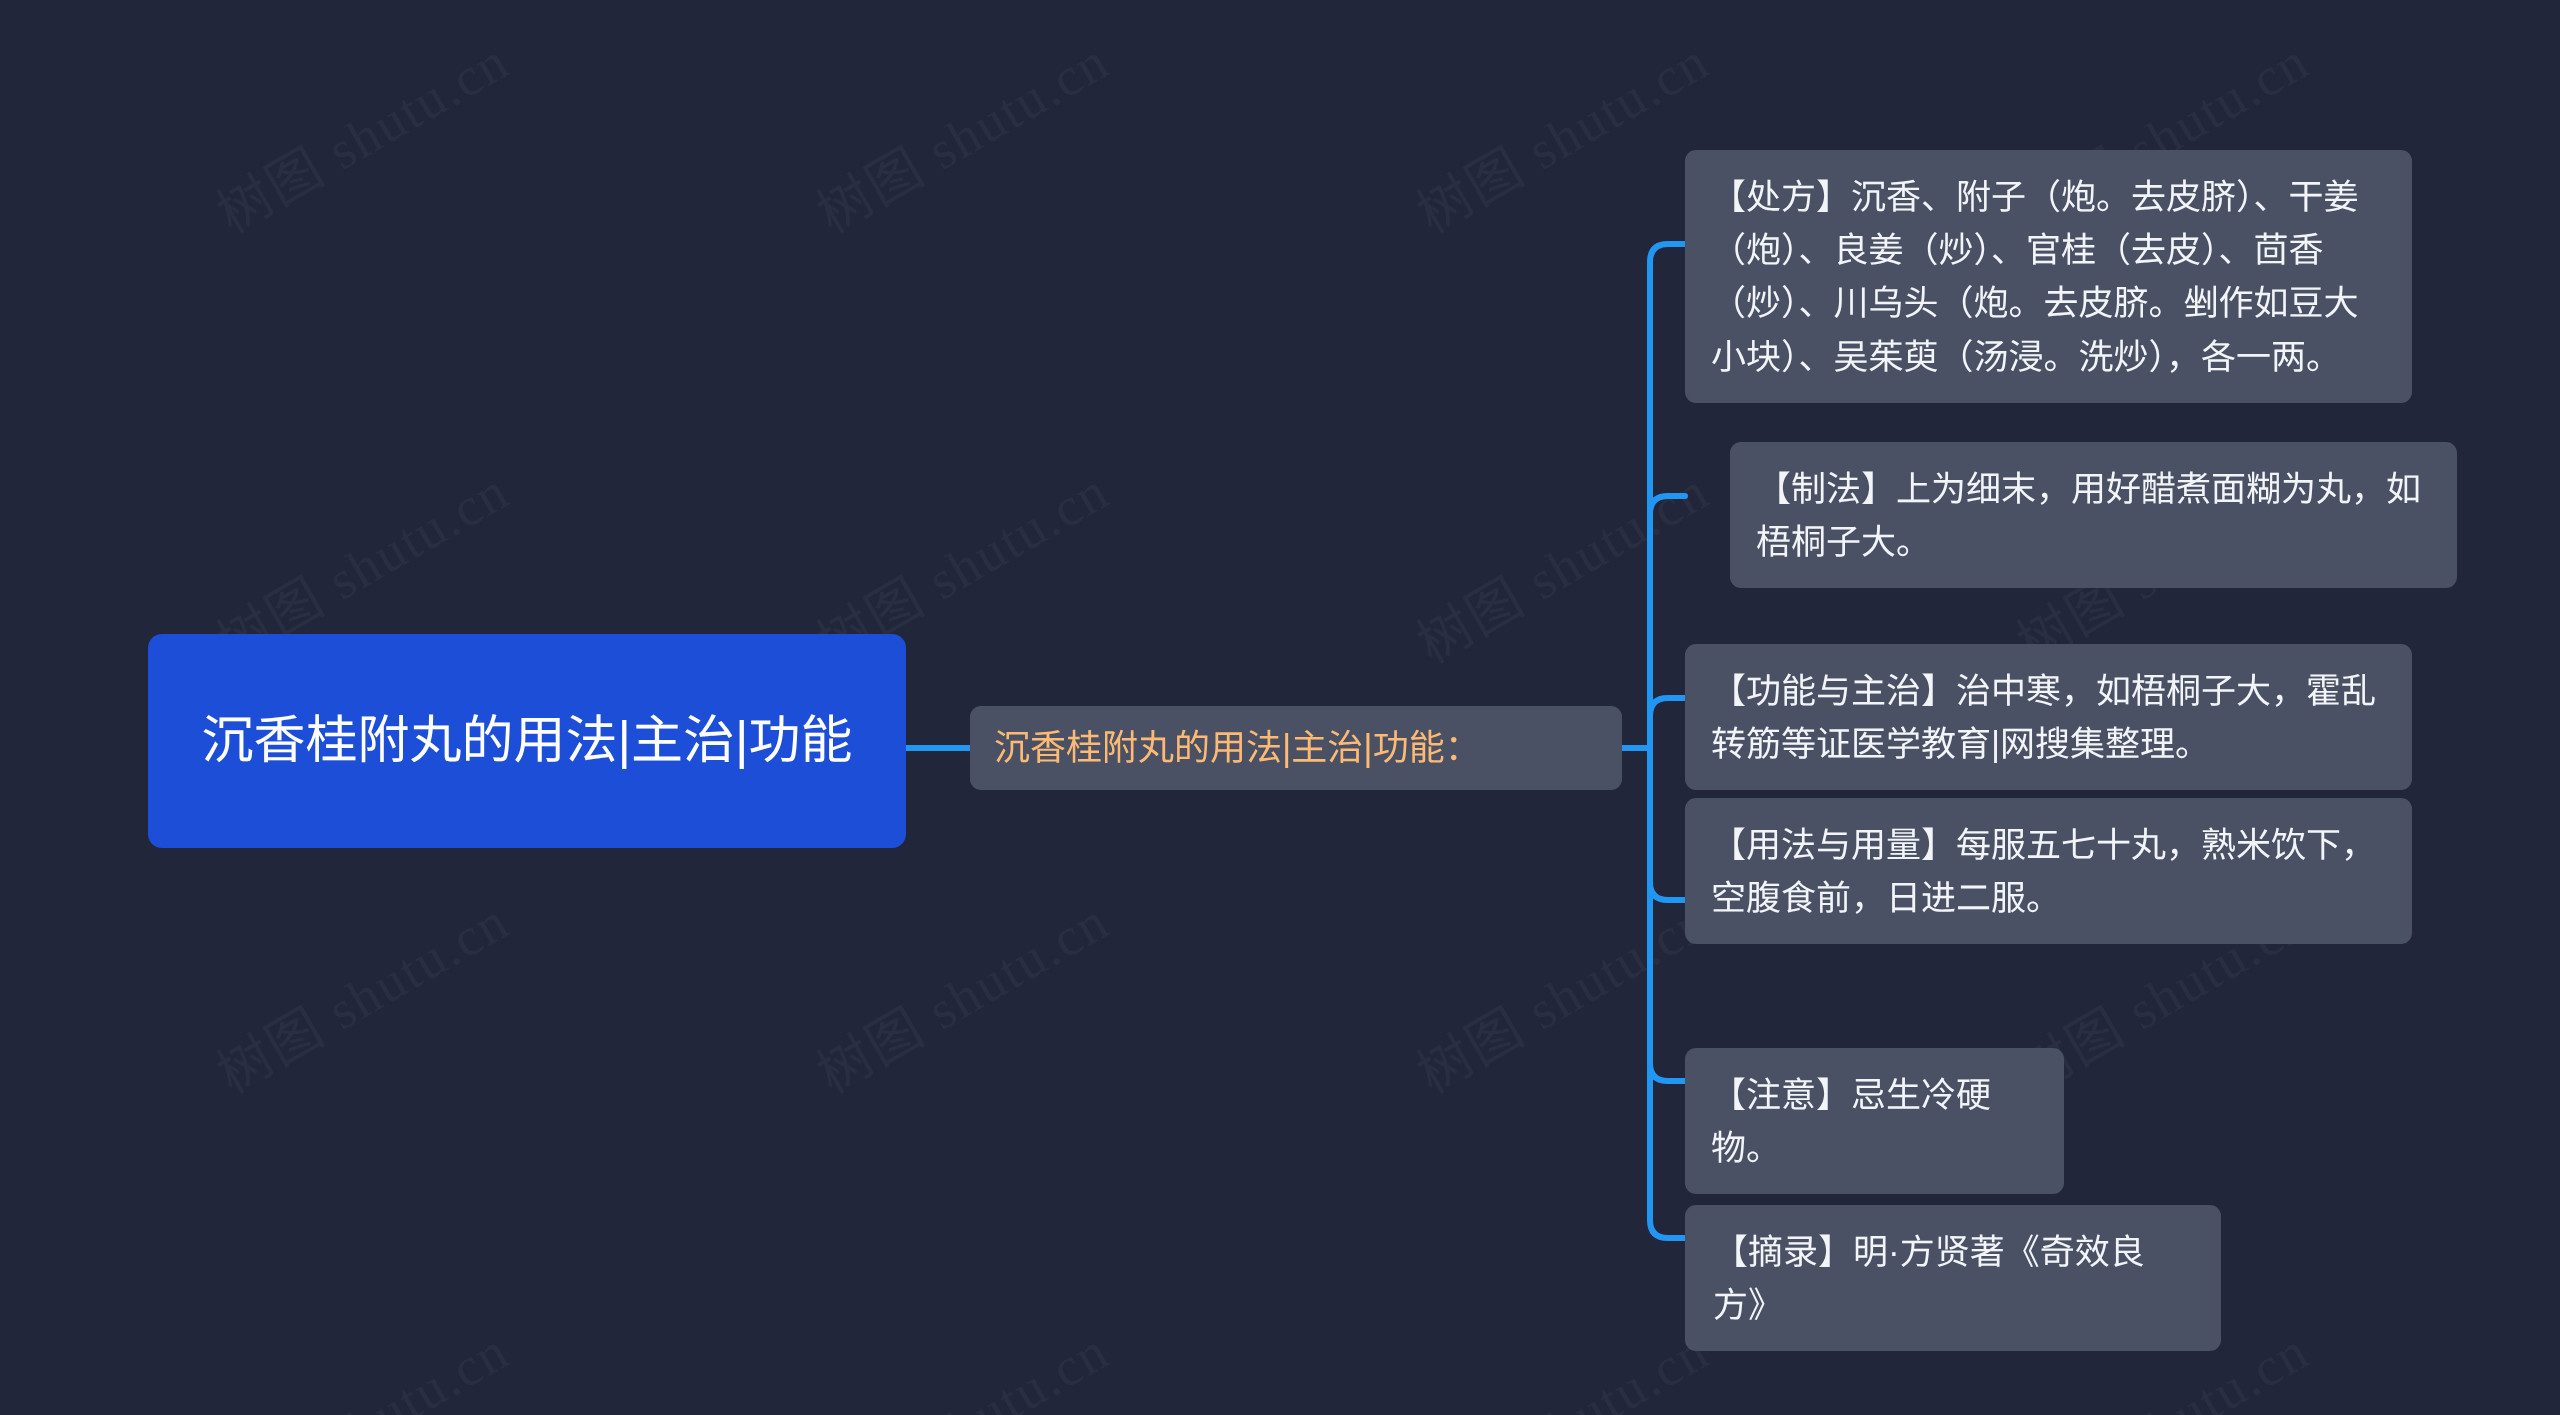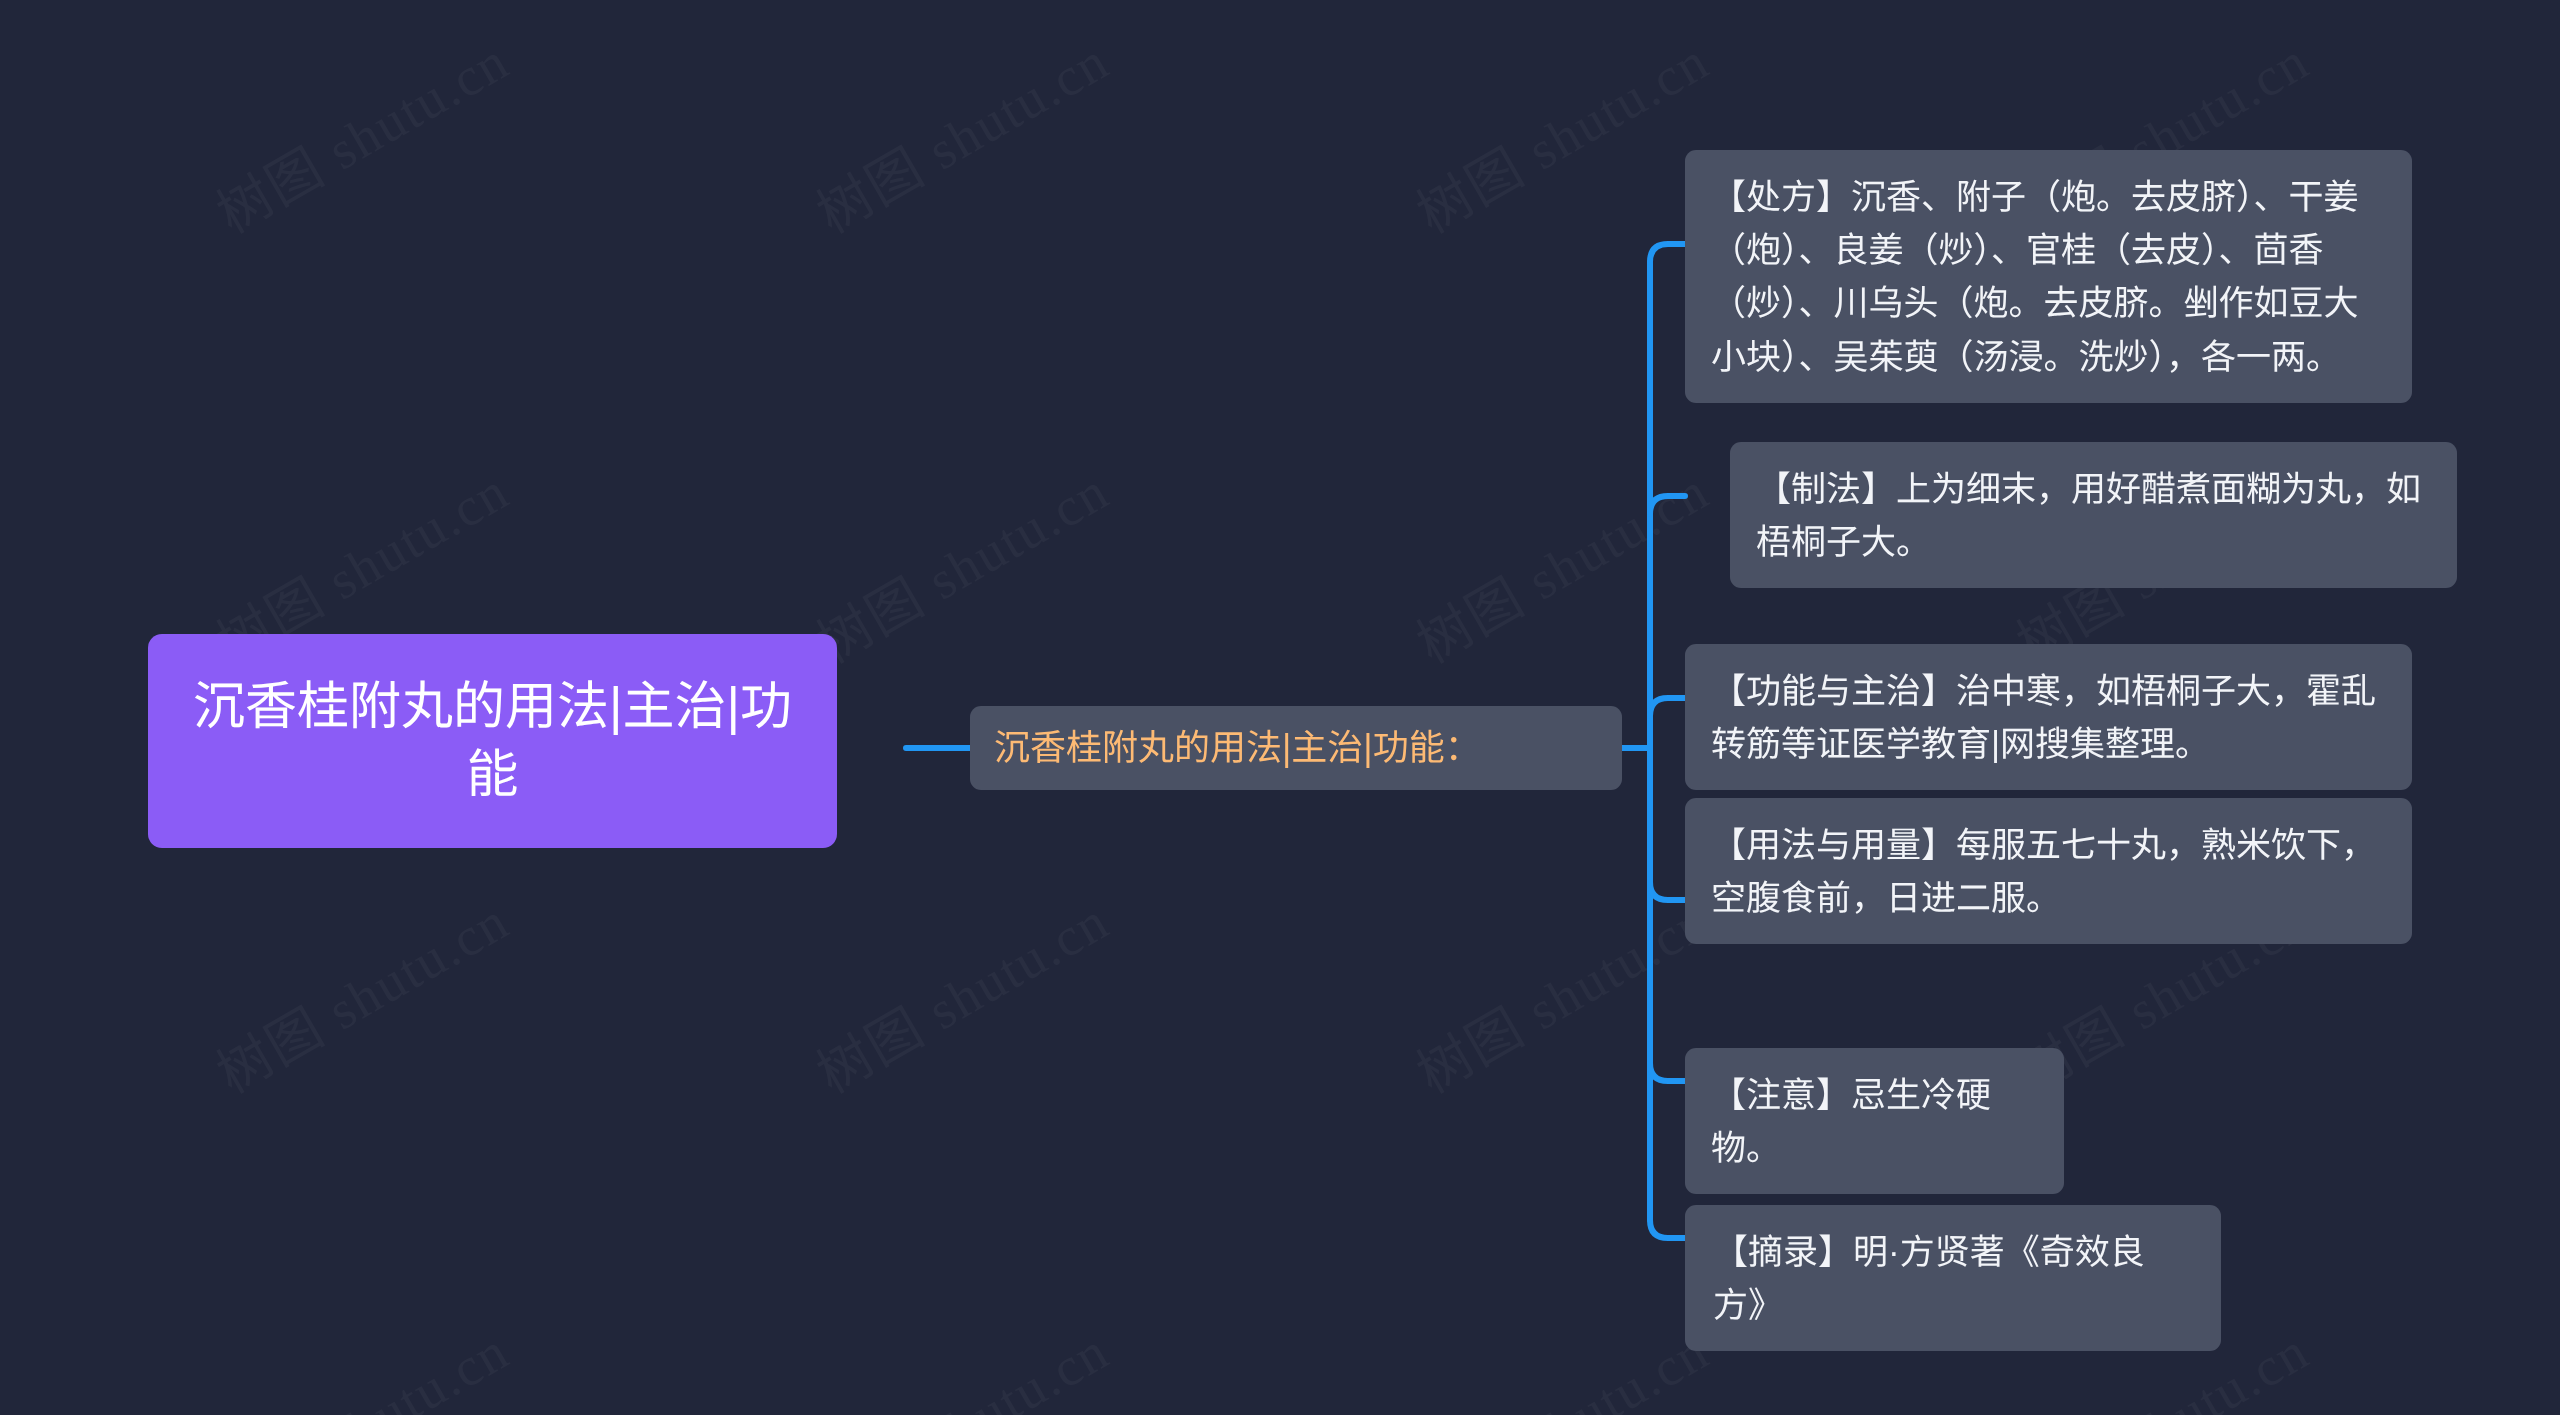--- a/index.html
+++ b/index.html
@@ -61,23 +61,23 @@
     border-radius: 12px;
     display: flex;
     align-items: center;
     z-index: 3;
   }
 
   
   #root-node {
     left: 148px;
     top: 634px;
-    width: 689px;
+    width: 758px;
     height: 214px;
-    background: #8b5cf6;
+    background: #1d4ed8;
     border-radius: 14px;
     justify-content: center;
     padding: 0 26px;
   }
   #root-node .node-text {
     color: #ffffff;
     font-size: 52px;
     line-height: 1.30;
     text-align: center;
     width: 100%;

